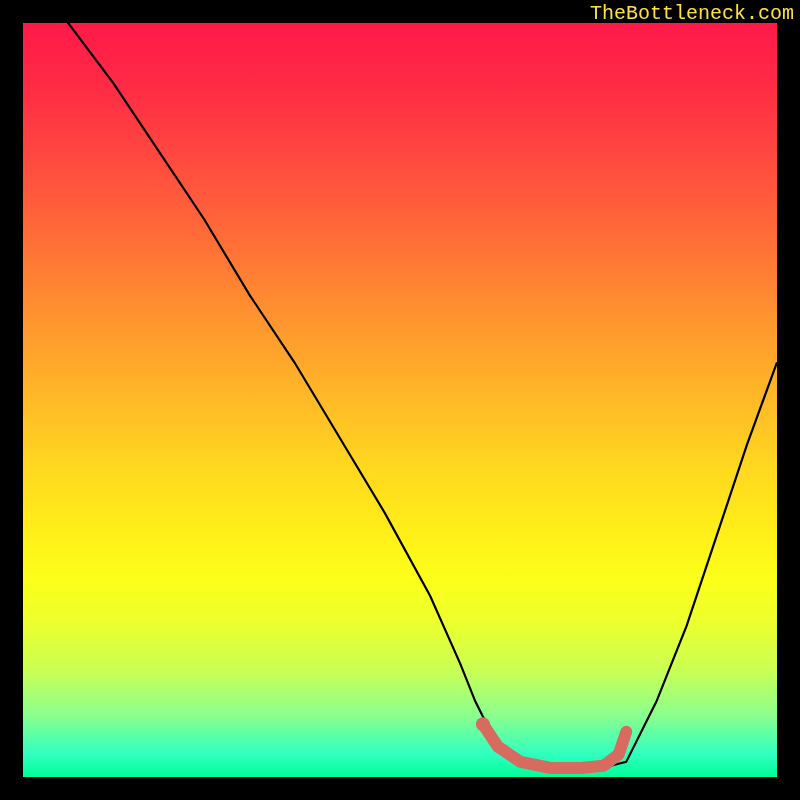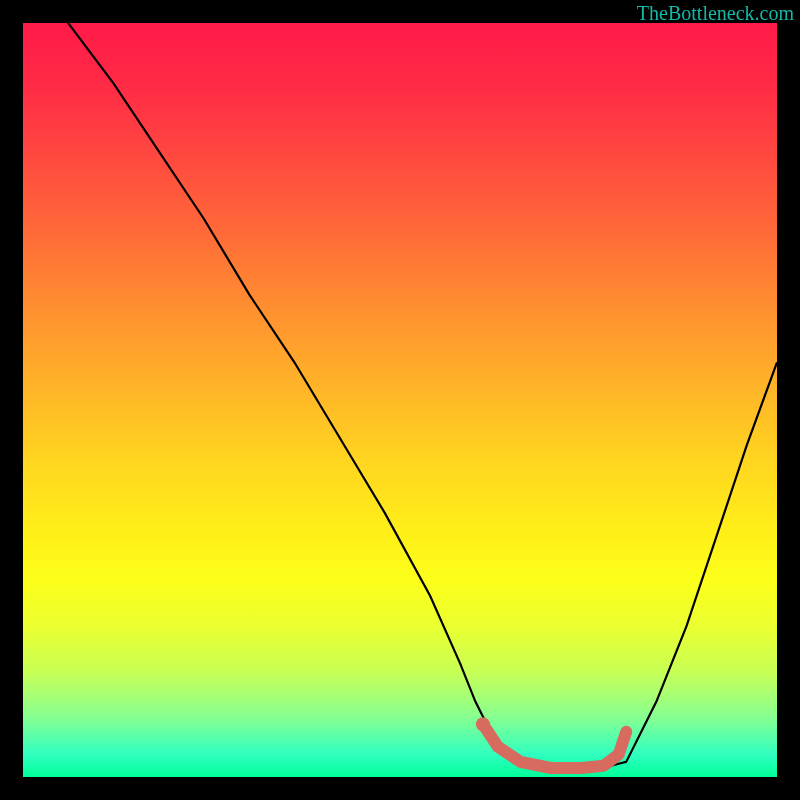--- a/index.html
+++ b/index.html
@@ -34,23 +34,23 @@
       #c8ff55 86%,
       #88ff90 92%,
       #30ffc0 97%,
       #00ff99 100%
     );
   }
   .watermark {
     position: absolute;
     top: 2px;
     right: 6px;
-    color: #14b8a6;
+    color: #fde047;
     font-size: 20px;
-    font-family: Liberation Serif, serif;
+    font-family: Liberation Mono, monospace;
     z-index: 5;
   }
   svg.curve {
     position: absolute;
     left: 0;
     top: 0;
     width: 754px;
     height: 754px;
   }
 </style>

